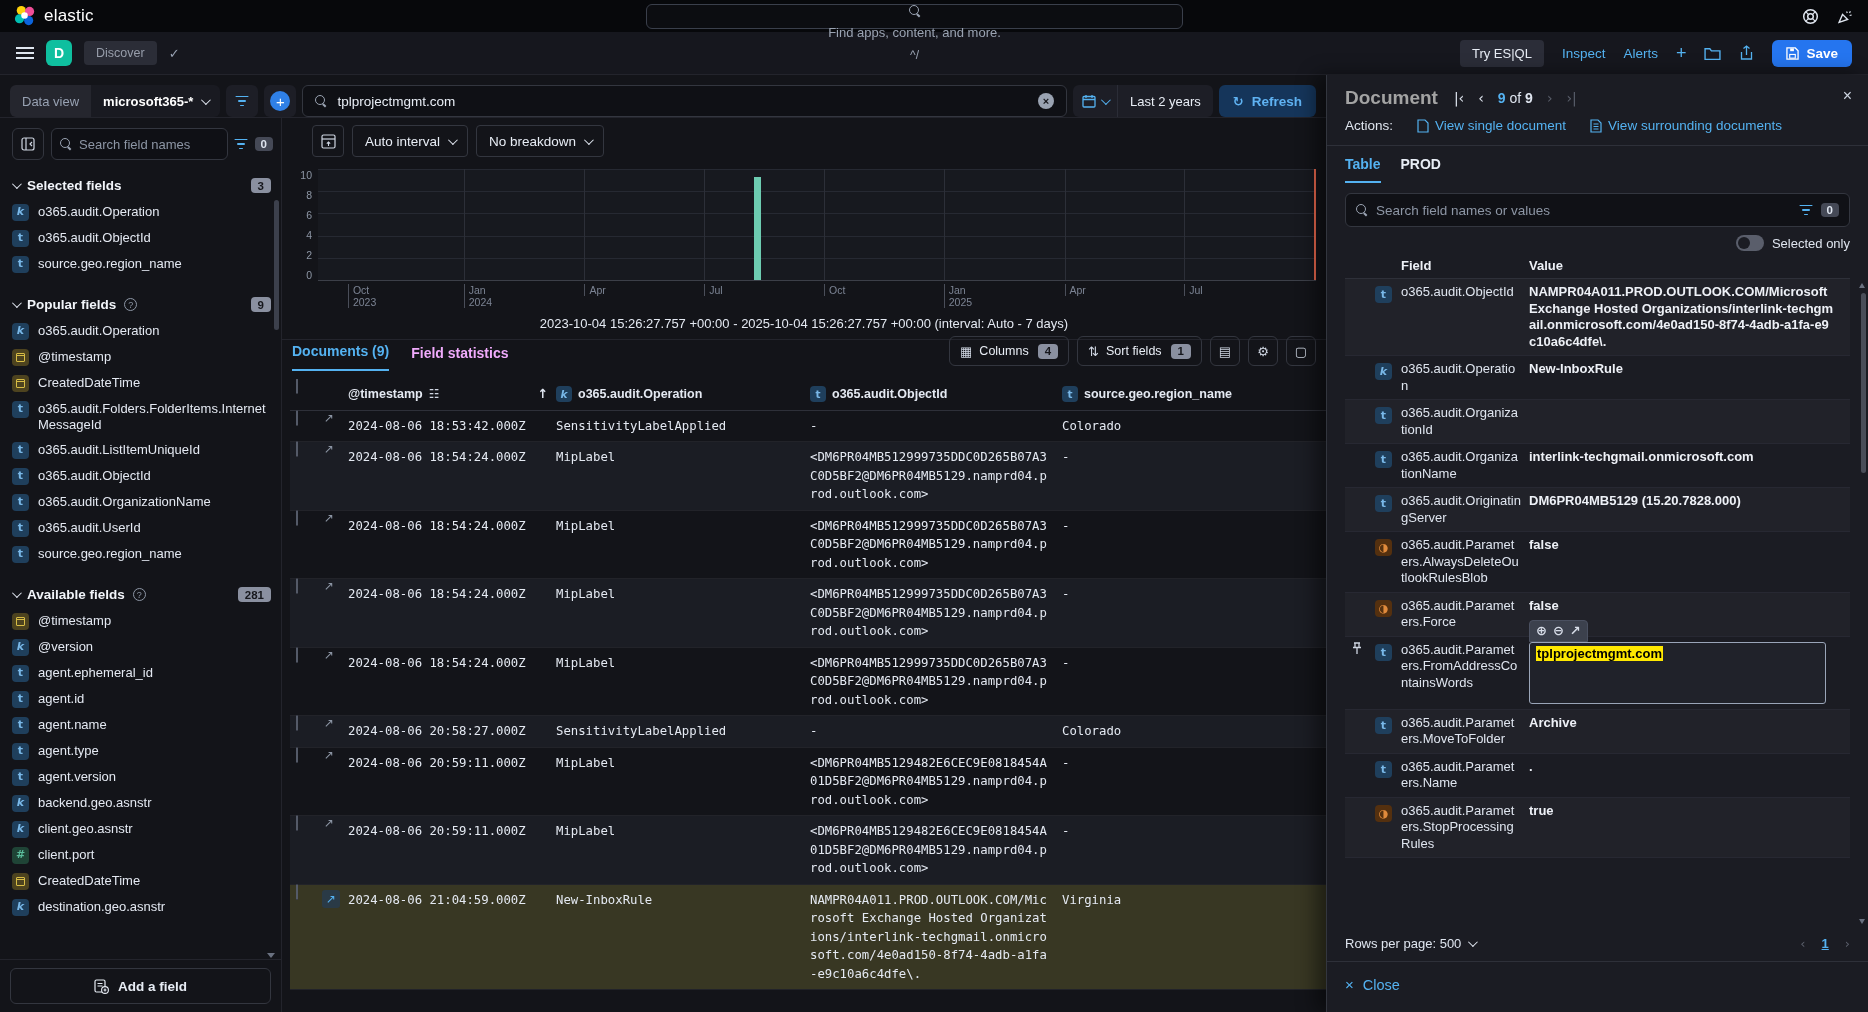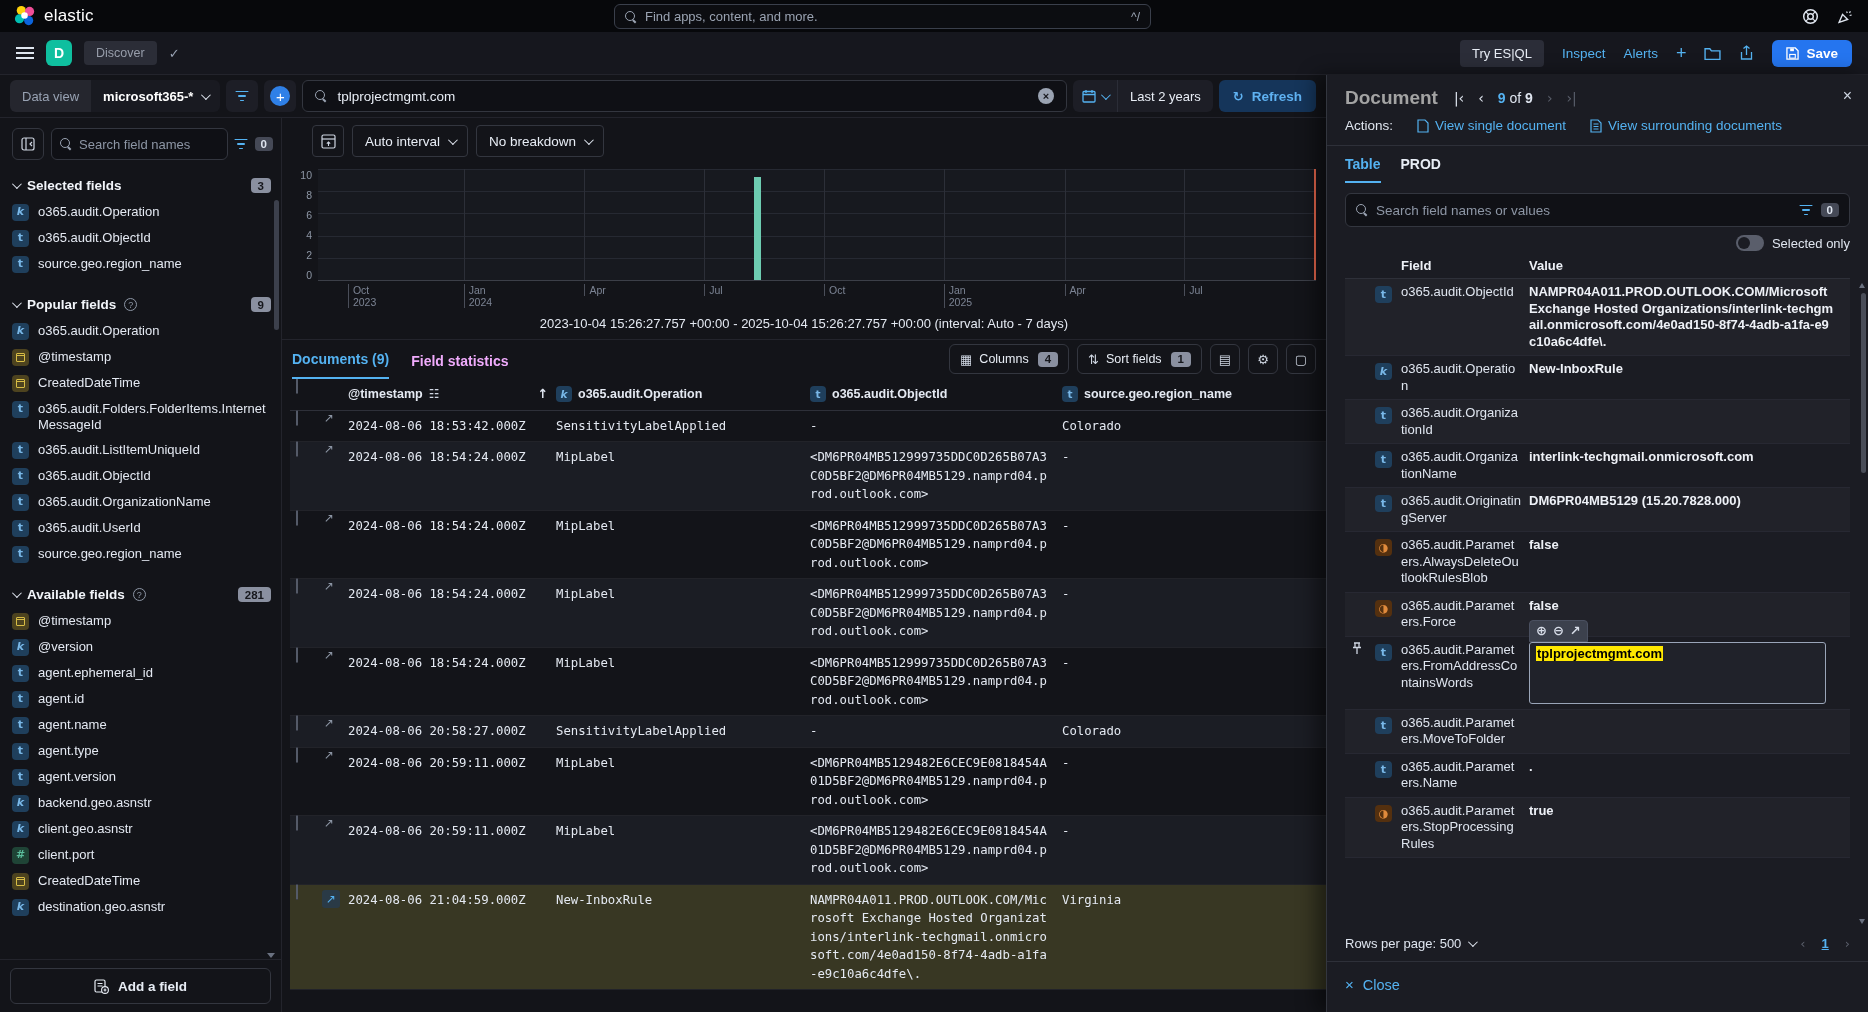--- a/index.html
+++ b/index.html
@@ -4,22 +4,22 @@
 <style>
   * { margin:0; padding:0; box-sizing:border-box; }
   html,body { width:1868px; height:1012px; overflow:hidden; background:#131419;
     font-family:"Liberation Sans", sans-serif; color:#dfe5ef; }
   .app { position:absolute; inset:0; display:flex; flex-direction:column; }
 
   
   .topbar { height:32px; background:#07080b; display:flex; align-items:center; padding:0 14px; position:relative; flex:0 0 auto; }
   .brand { display:flex; align-items:center; gap:8px; }
   .brand-name { font-size:17px; font-weight:400; color:#fff; letter-spacing:.2px; }
-  .global-search { position:absolute; left:614px; top:4px; width:537px; height:25px; border:1px solid #3a3f4b; border-radius:6px;
-    background:#0c0d11; display:flex; align-items:center; padding:0 10px; gap:8px; }
+  .global-search { position:absolute; left:646px; top:4px; width:537px; height:25px; border:1px solid #3a3f4b; border-radius:6px;
+    background:#0c0d11; display:flex; align-items:center; padding:0 10px; gap:8px;flex-direction:column; }
   .global-search .ph { color:#9aa3b2; font-size:13px; flex:1; }
   .kbd { color:#9aa3b2; font-size:12px; }
   .topbar-right { margin-left:auto; display:flex; gap:18px; align-items:center; }
 
   
   .mag { position:relative; width:12px; height:12px; flex:0 0 auto; }
   .mag::before { content:""; position:absolute; left:0; top:0; width:8px; height:8px; border:1.6px solid #9aa3b2; border-radius:50%; }
   .mag::after { content:""; position:absolute; left:8px; top:8px; width:4px; height:1.6px; background:#9aa3b2; transform:rotate(45deg); transform-origin:left center; }
 
   
@@ -33,21 +33,21 @@
   .nav-right { margin-left:auto; display:flex; align-items:center; gap:18px; }
   .chip-esql { background:#2b2d38; border-radius:4px; padding:6px 12px; font-size:13px; color:#e8edf5; }
   .nav-link { color:#54b2f1; font-size:13.5px; }
   .nav-plus { color:#54b2f1; font-size:18px; font-weight:400; }
   .btn-save { background:#2575ef; color:#fff; border-radius:6px; padding:6px 14px; font-size:13.5px; font-weight:700;
     display:flex; gap:7px; align-items:center; }
 
   
   .workspace { flex:1; display:flex; min-height:0; }
   .left-col { width:1326px; display:flex; flex-direction:column; min-height:0; }
-  .querybar { height:43px; display:flex; align-items:center; padding:0 10px; gap:6px; background:#131419; border-bottom:1px solid #23242c; flex:0 0 auto; }
+  .querybar { height:43px; display:flex; align-items:flex-end; padding:0 10px; gap:6px; background:#131419; border-bottom:1px solid #23242c; flex:0 0 auto; }
   .dv { display:flex; height:32px; border-radius:6px; overflow:hidden; font-size:13px; }
   .dv-label { background:#25262e; color:#98a2b3; display:flex; align-items:center; padding:0 12px; }
   .dv-value { background:#191a21; color:#fff; font-weight:700; display:flex; align-items:center; gap:8px; padding:0 12px; }
   .sq-btn { width:32px; height:32px; border-radius:6px; background:#1d1e26; display:flex; align-items:center; justify-content:center; }
   .plus-circle { width:20px; height:20px; border-radius:50%; background:#2f80e7; color:#fff; font-size:15px; display:flex; align-items:center; justify-content:center; }
   .q-input { flex:1; height:32px; background:#0f1015; border:1px solid #33363f; border-radius:6px; display:flex; align-items:center; gap:10px; padding:0 12px; }
   .q-text { flex:1; font-size:13.5px; color:#e8edf5; }
   .clear-btn { width:16px; height:16px; border-radius:50%; background:#9aa3b2; color:#14151a; font-size:11px; display:flex; align-items:center; justify-content:center; font-weight:700; }
   .timepick { display:flex; height:32px; border-radius:6px; overflow:hidden; background:#1d1e26; align-items:center; }
   .tp-cal { display:flex; align-items:center; gap:5px; padding:0 9px; border-right:1px solid #2b2d37; height:100%; }
@@ -107,21 +107,21 @@
   .plot { position:relative; flex:1; height:112px; background:#17191f; border-bottom:1px solid #3c3f48; }
   .hline { position:absolute; left:0; right:0; height:1px; background:#262932; }
   .vline { position:absolute; top:0; bottom:0; width:1px; background:#2c2f38; }
   .bar { position:absolute; bottom:0; width:7px; background:#6DCCB1; }
   .nowline { position:absolute; top:0; bottom:0; right:0; width:2px; background:#E7664C; }
   .x-axis { position:relative; height:30px; margin-left:36px; margin-right:10px; font-size:10.5px; color:#7c8494; }
   .x-tick { position:absolute; top:3px; border-left:1px solid #4a4e59; padding-left:4px; line-height:12px; }
   .hist-caption { text-align:center; font-size:13px; color:#e4e9f2; padding:5px 0 8px 0; }
 
   
-  .docs-bar { border-top:1px solid #23242c; display:flex; align-items:flex-end; padding:0 10px; gap:22px; height:40px; flex:0 0 auto; }
+  .docs-bar { border-top:1px solid #23242c; display:flex; align-items:flex-end; padding:8px 10px; gap:22px; height:40px; flex:0 0 auto; }
   .tab { font-size:14px; font-weight:700; padding-bottom:10px; color:#f0abfc; }
   .tab.active { color:#54b2f1; border-bottom:2px solid #54b2f1; }
   .docs-tools { margin-left:auto; display:flex; gap:8px; align-items:center; padding-bottom:5px; }
   .tool-chip { height:30px; border:1px solid #33363f; border-radius:6px; display:flex; align-items:center; gap:7px; padding:0 10px; font-size:12.5px; color:#e8edf5; }
   .tool-ico { width:30px; justify-content:center; padding:0; }
   .glyph { font-family:"DejaVu Sans", sans-serif; font-size:13px; color:#cfd6e2; }
 
   
   .grid { flex:1; overflow:hidden; padding:0 0 0 8px; font-family:"DejaVu Sans Mono", monospace; font-size:12.3px; }
   .g-row { display:grid; grid-template-columns:30px 28px 208px 254px 252px auto; border-bottom:1px solid #222329; align-items:start; }
@@ -769,20 +769,21 @@
                   <span>⊕</span>
                   <span>⊖</span>
                   <span>↗</span>
                 </span><mark class="hl">tplprojectmgmt.com</mark></div>
             </div>
           </div>
           <div class="f-row">
             <div></div>
             <div class="f-tokcell"><span class="tok tok-t">t</span></div>
             <div class="f-name">o365.audit.Parameters.MoveToFolder</div>
+            <div class="f-val">Archive</div>
           </div>
           <div class="f-row">
             <div></div>
             <div class="f-tokcell"><span class="tok tok-t">t</span></div>
             <div class="f-name">o365.audit.Parameters.Name</div>
             <div class="f-val">.</div>
           </div>
           <div class="f-row">
             <div></div>
             <div class="f-tokcell"><span class="tok tok-b">◑</span></div>

